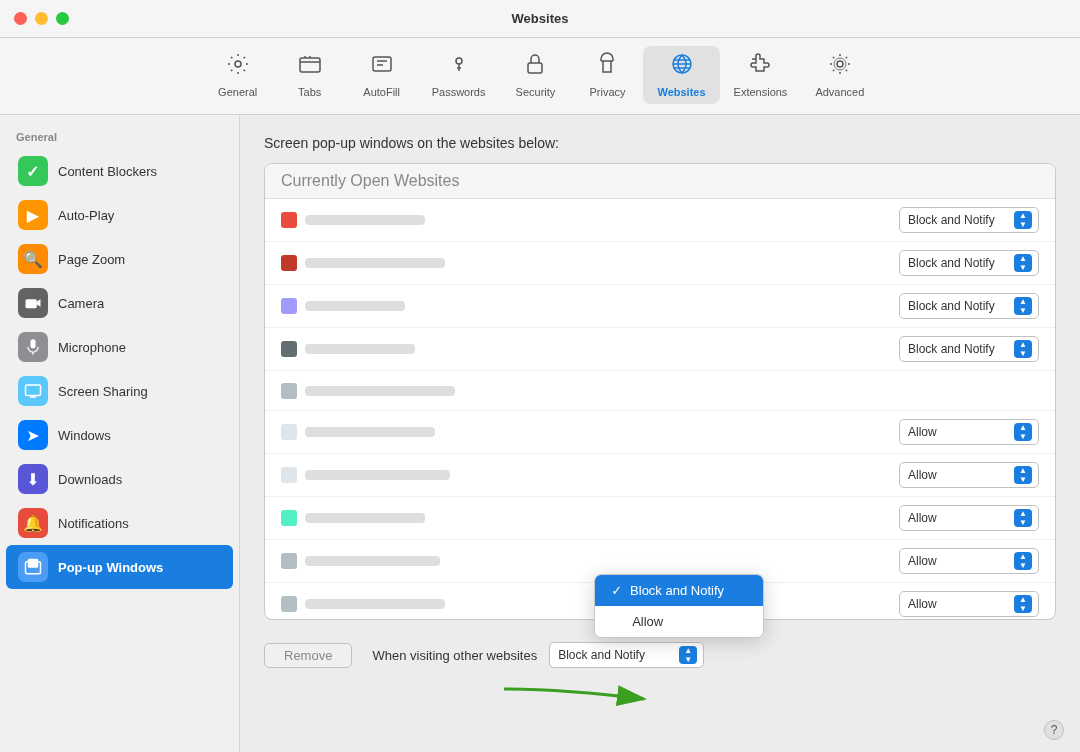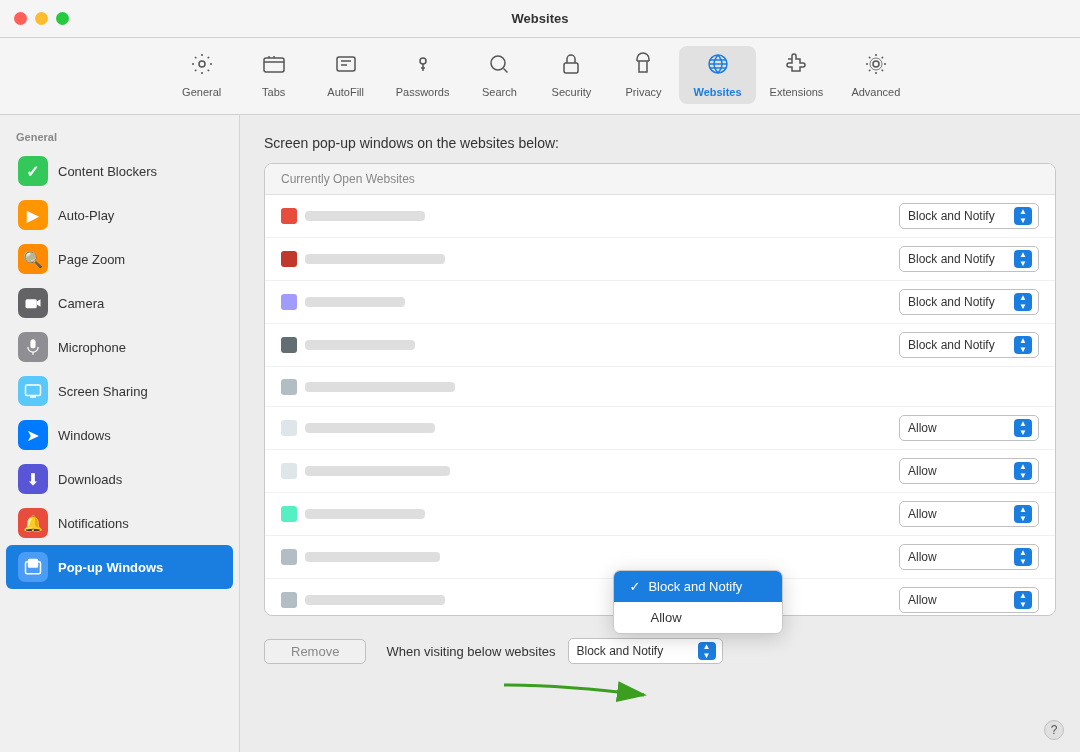--- a/index.html
+++ b/index.html
@@ -165,21 +165,21 @@
     .table-container {
       background: white;
       border: 1px solid #c8c8c8;
       border-radius: 8px;
       overflow: hidden;
       margin-bottom: 12px;
     }
     .table-header {
       background: #f5f5f5;
       padding: 8px 16px;
-      font-size: 12px;
+      font-size: 16px;
       color: #888;
       font-weight: 500;
       border-bottom: 1px solid #e0e0e0;
     }
     .table-body {
       max-height: 420px;
       overflow-y: auto;
     }
     .table-row {
       display: flex;
@@ -248,21 +248,21 @@
       display: flex;
       align-items: center;
       padding: 10px 0 0;
       gap: 12px;
       position: relative;
     }
     .remove-btn {
       background: #f0f0f0;
       border: 1px solid #c0c0c0;
       border-radius: 5px;
-      padding: 4px 26px;
+      padding: 4px 19px;
       font-size: 13px;
       color: #888;
       cursor: pointer;
     }
     .visiting-label {
       font-size: 13px;
       color: #333;
       margin-left: 8px;
     }
     .dropdown-menu {
@@ -359,29 +359,20 @@
   <div class="toolbar-item">
     <span class="toolbar-icon">
       <svg width="24" height="24" viewBox="0 0 24 24" fill="none" stroke="#555" stroke-width="1.5">
         <circle cx="12" cy="9" r="3"></circle>
         <path d="M12 12v7M10 16h4"></path>
       </svg>
     </span>
     <span class="toolbar-label">Passwords</span>
   </div>
 
-  <div class="toolbar-item">
-    <span class="toolbar-icon">
-      <svg width="24" height="24" viewBox="0 0 24 24" fill="none" stroke="#555" stroke-width="1.5">
-        <circle cx="11" cy="11" r="7"></circle>
-        <path d="M16.5 16.5l4 4"></path>
-      </svg>
-    </span>
-    <span class="toolbar-label">Search</span>
-  </div>
 
   <div class="toolbar-item">
     <span class="toolbar-icon">
       <svg width="24" height="24" viewBox="0 0 24 24" fill="none" stroke="#555" stroke-width="1.5">
         <rect x="5" y="11" width="14" height="10" rx="2"></rect>
         <path d="M8 11V7a4 4 0 018 0v4"></path>
       </svg>
     </span>
     <span class="toolbar-label">Security</span>
   </div>
@@ -663,21 +654,21 @@
               </div>
             </button>
           </div>
         </div>
 
       </div>
     </div>
 
     <div class="bottom-bar" style="position:relative;">
       <button class="remove-btn">Remove</button>
-      <span class="visiting-label">When visiting below websites</span>
+      <span class="visiting-label">When visiting other websites</span>
 
       <div style="position:relative;">
         <button class="select-btn" style="min-width:155px;">
           <span>Block and Notify</span>
           <div class="select-arrows">
             <span style="line-height:1">▲</span>
             <span style="line-height:1">▼</span>
           </div>
         </button>
 

